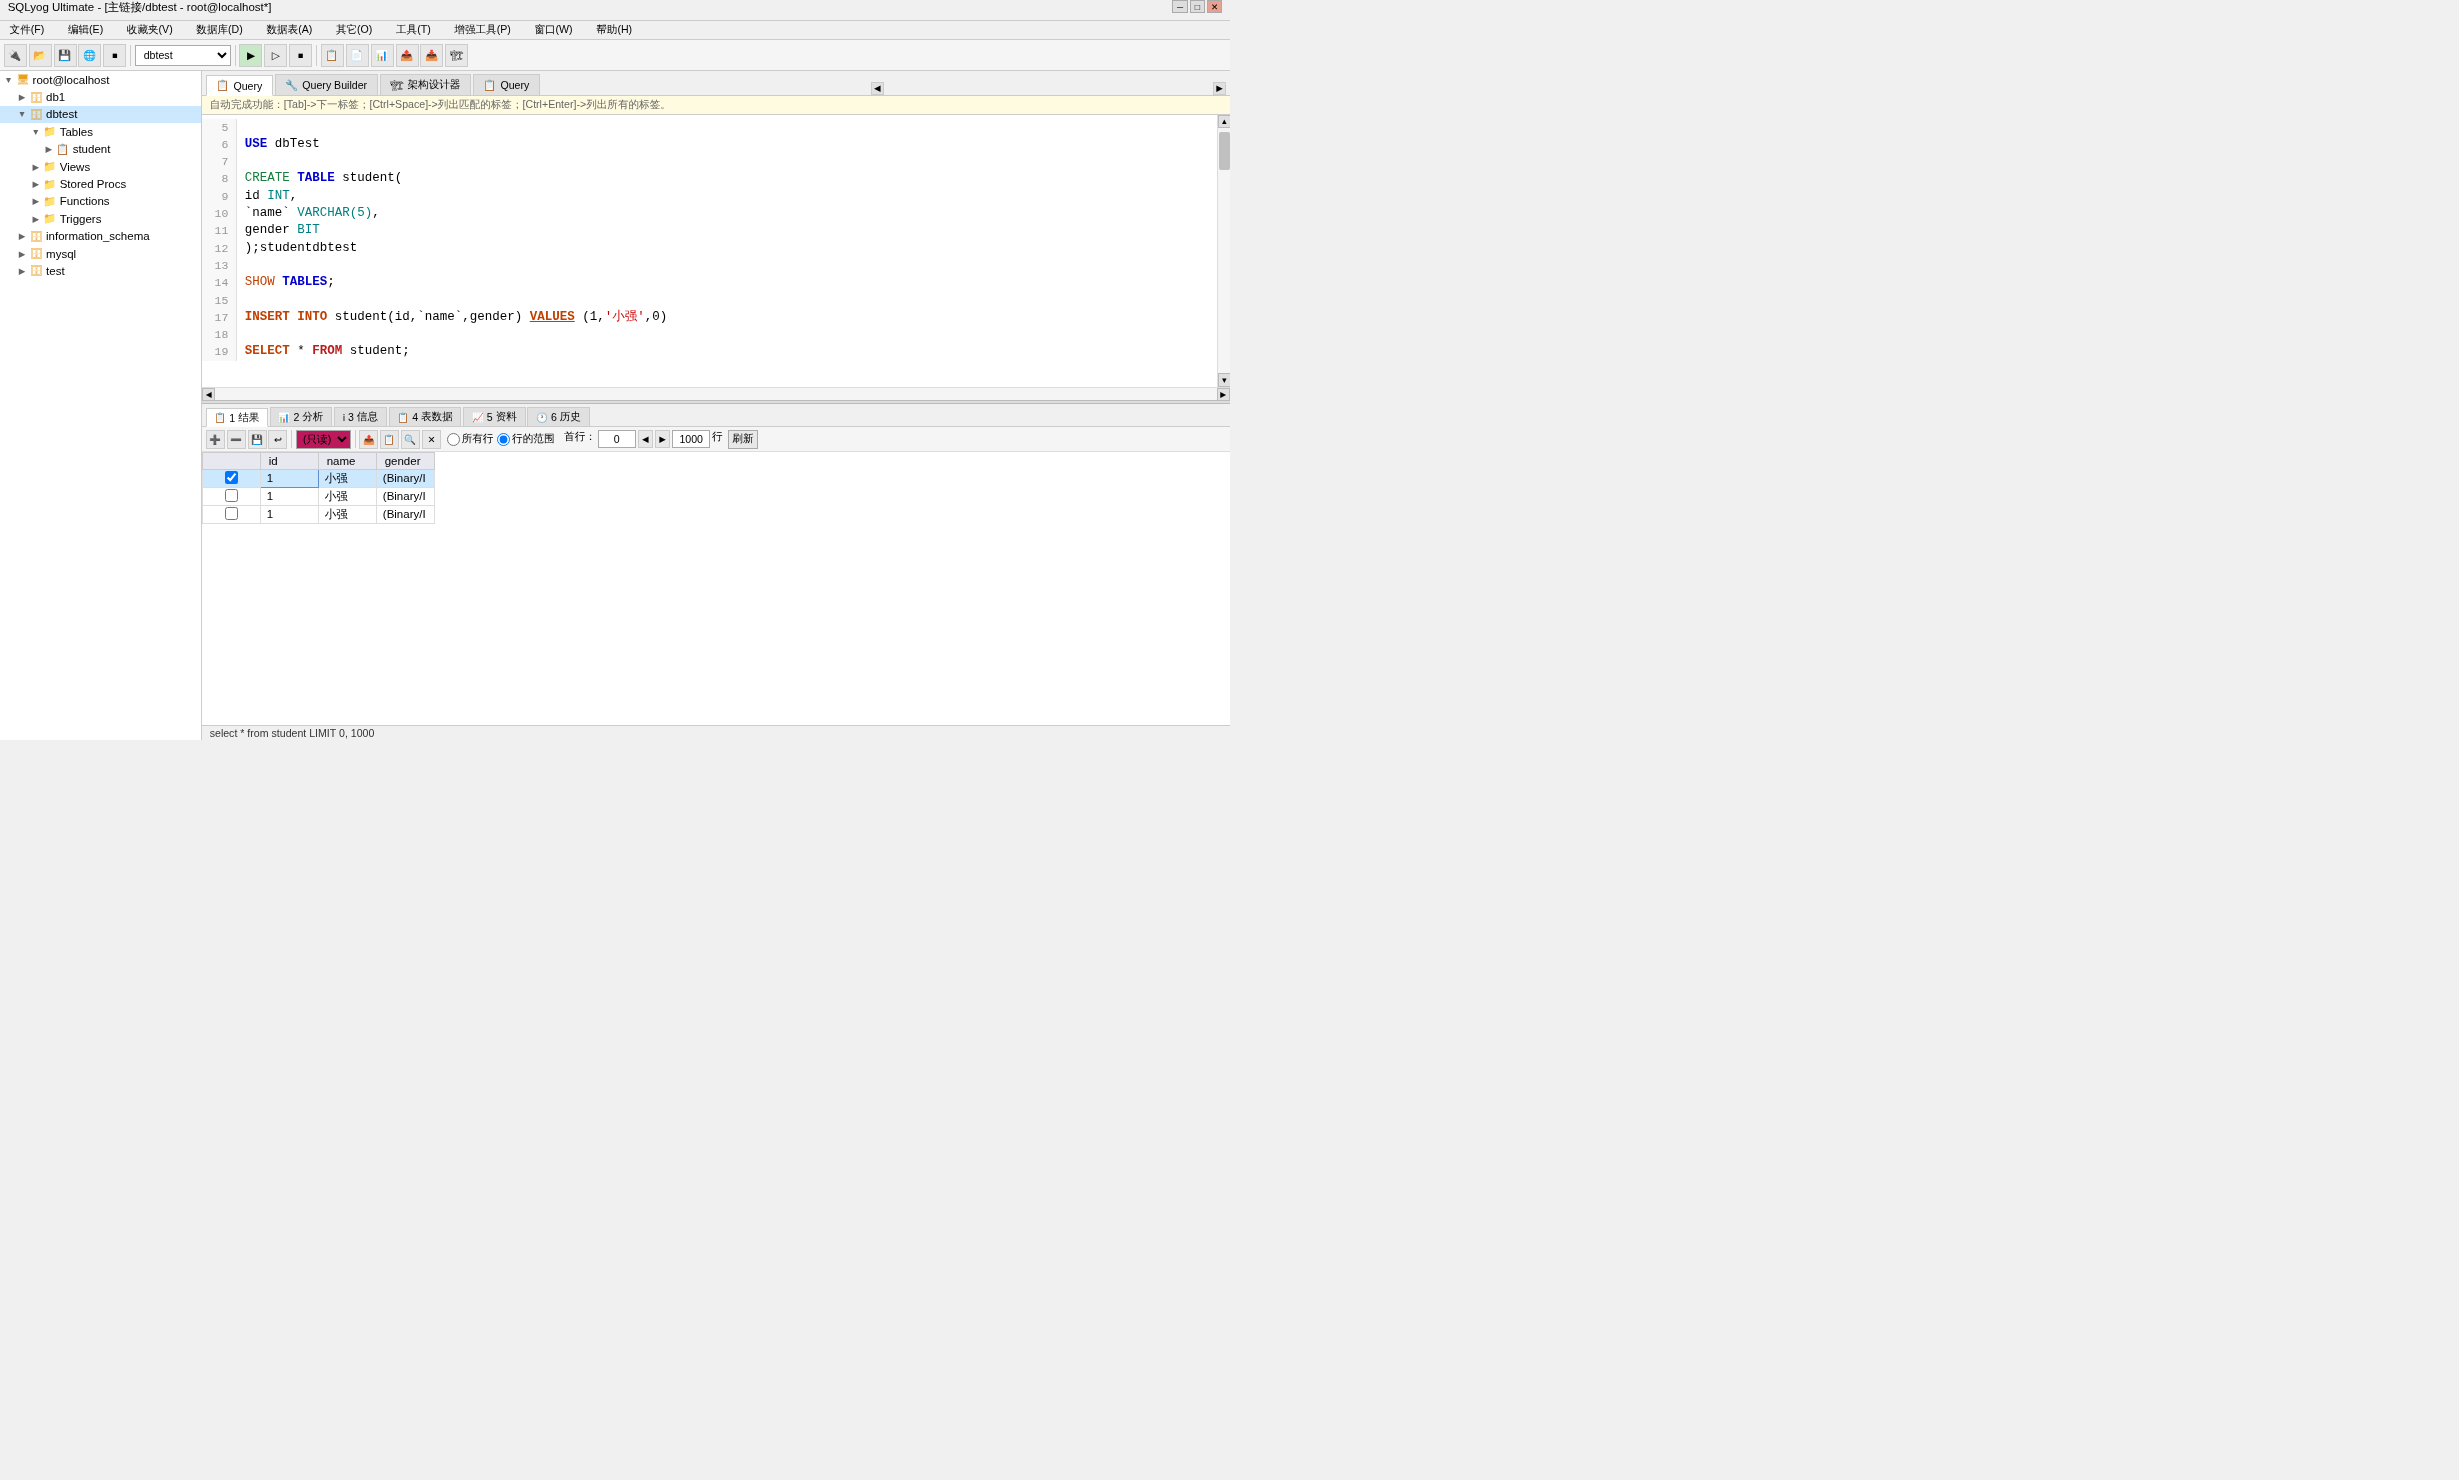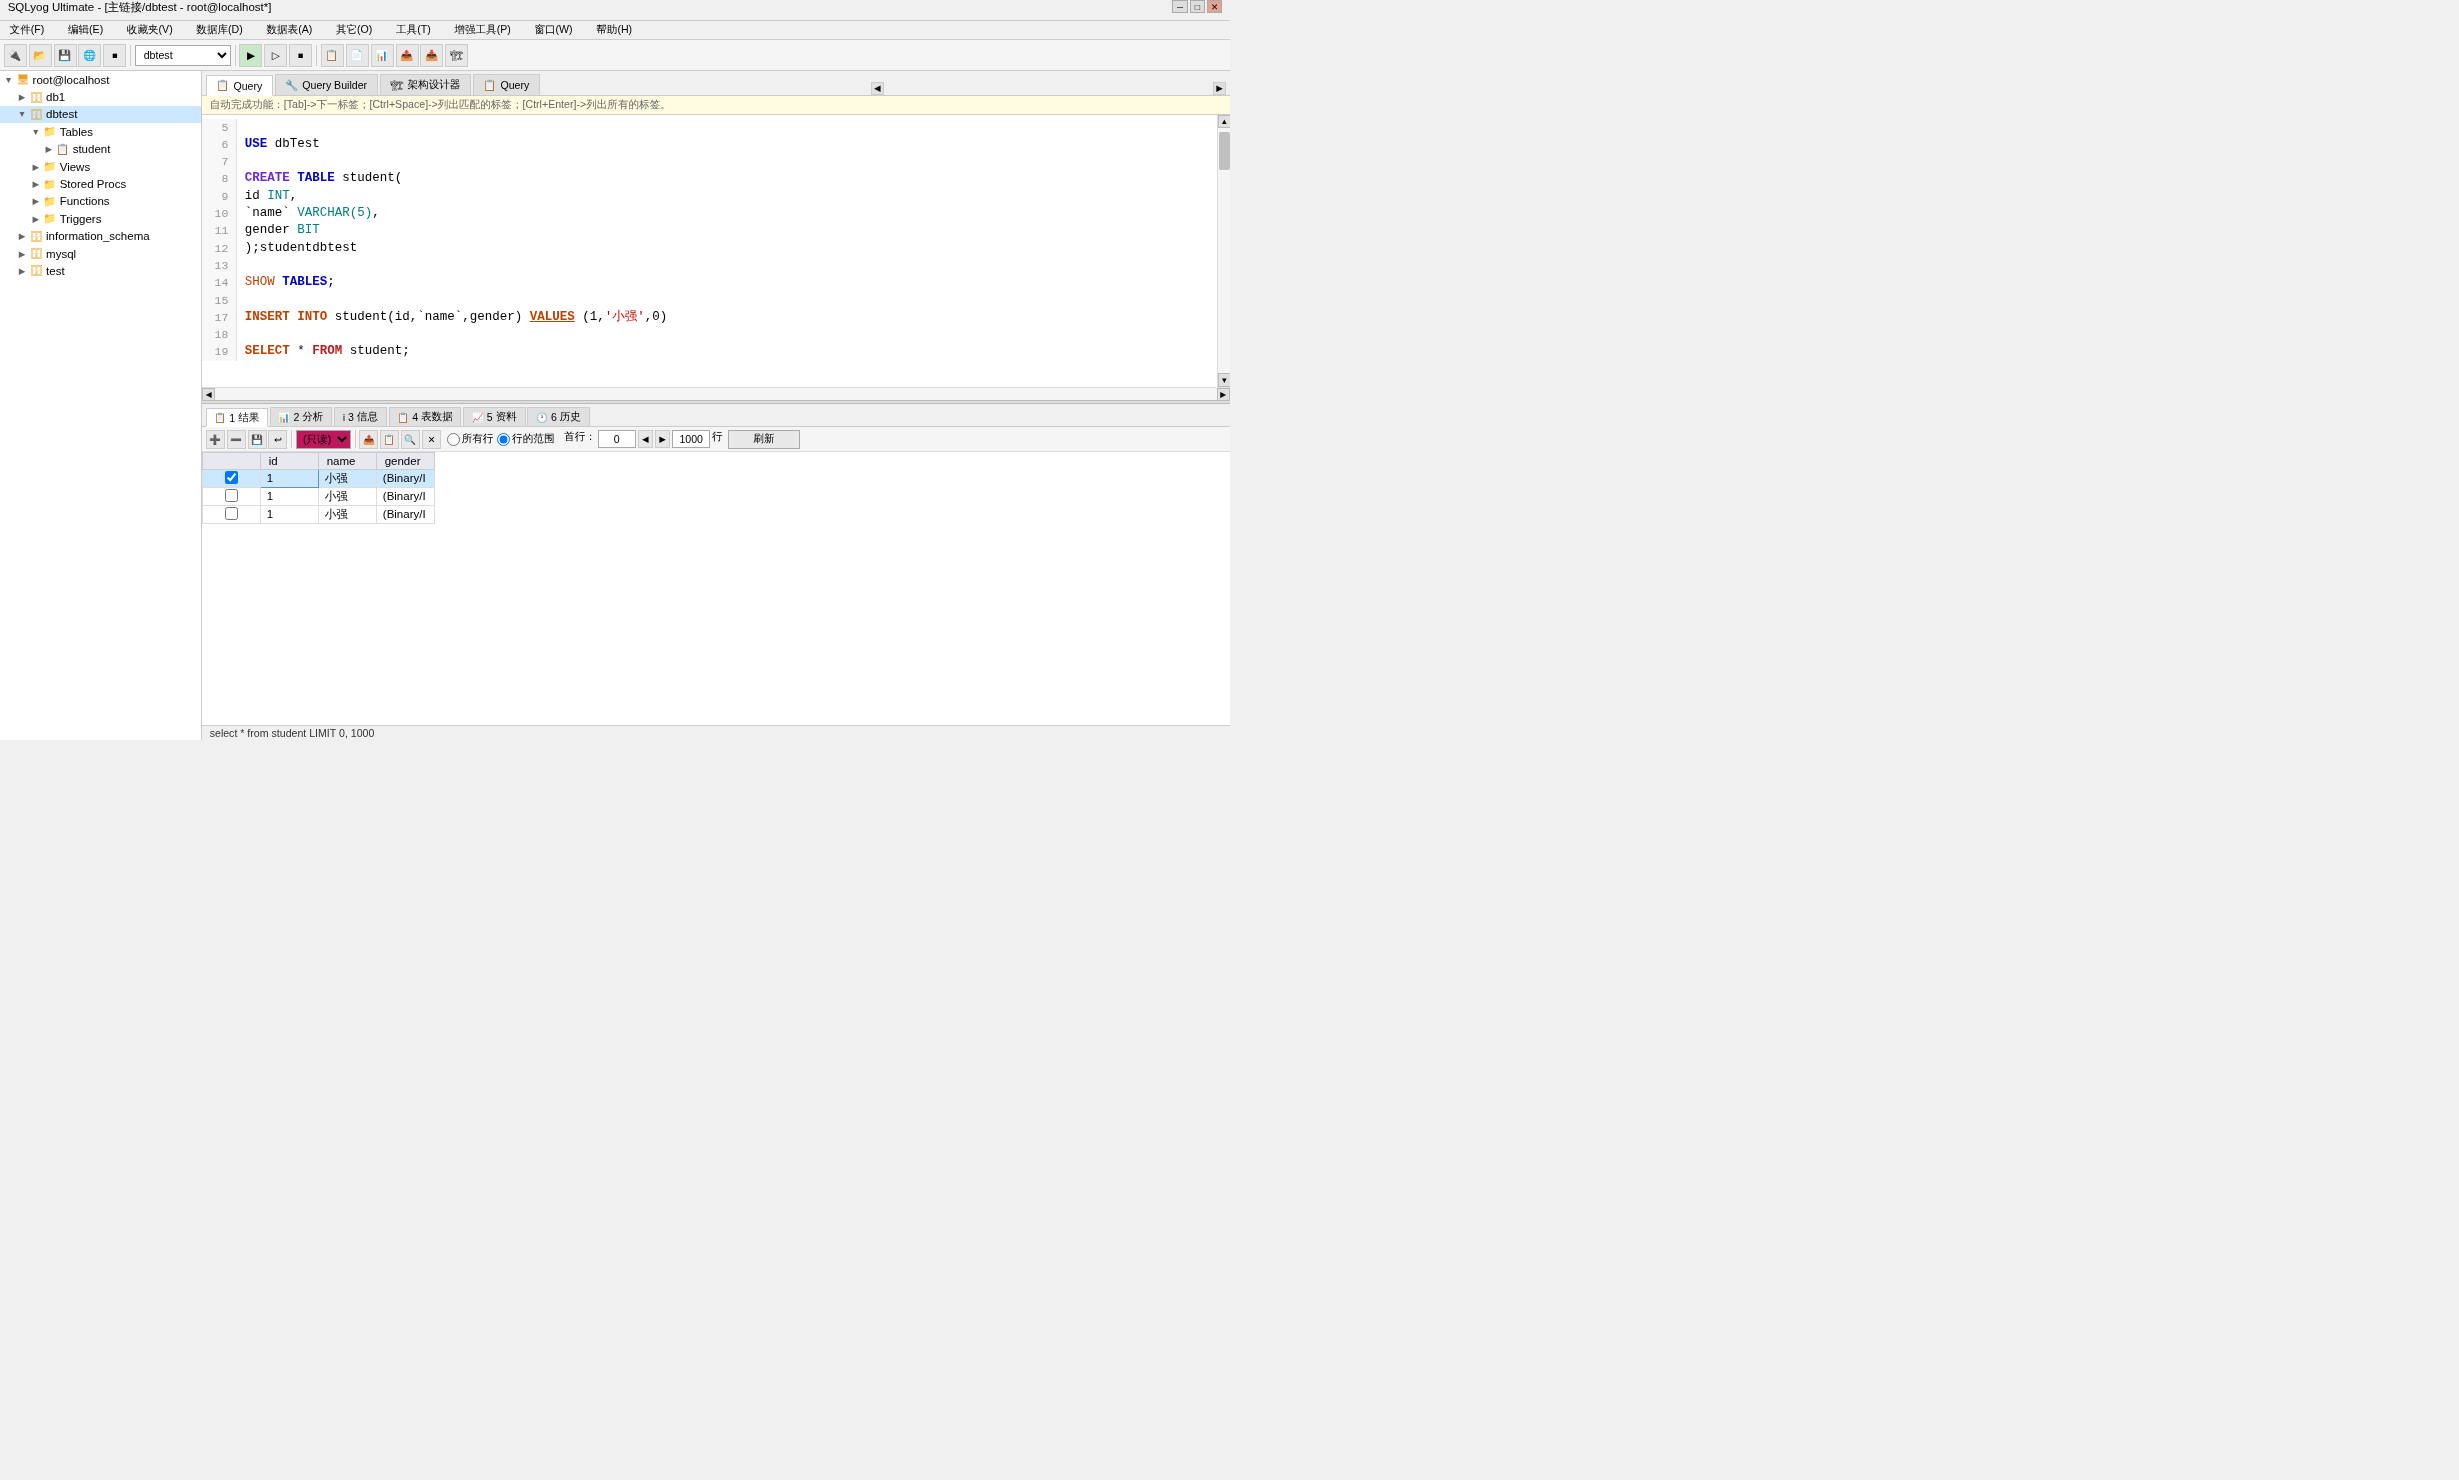--- a/index.html
+++ b/index.html
@@ -174,21 +174,21 @@
       flex-shrink: 0;
       font-size: 11.5px;
       user-select: none;
     }
     .line-content {
       padding-left: 7.7px;
       white-space: pre;
       flex: 1;
     }
     .kw-blue { color: #0000cc; font-weight: bold; }
-    .kw-create { color: #6d28d9; font-weight: bold; }
+    .kw-create { color: #15803d; font-weight: normal; }
     .kw-teal { color: #008080; }
     .kw-show { color: #c04000; }
     .kw-insert { color: #c04000; font-weight: bold; }
     .kw-values { color: #c04000; font-weight: bold; text-decoration: underline; }
     .kw-select { color: #c04000; font-weight: bold; }
     .kw-from { color: #b91c1c; font-weight: bold; }
     .kw-comment { color: #c04000; }
     .text-normal { color: #000; }
     .text-string { color: #cc0000; }
 
@@ -258,21 +258,21 @@
       border: 1px solid #aaa;
       background: #be185d;
       font-size: 10.6px;
       padding: 0 1.9px;
     }
     .radio-group { display: flex; align-items: center; gap: 3.8px; font-size: 10.6px; margin-left: 3.8px; }
     .radio-group label { display: flex; align-items: center; gap: 1.9px; cursor: pointer; }
     .nav-section { display: flex; gap: 1.9px; margin-left: 7.7px; font-size: 10.6px; }
     .nav-input { width: 38px; height: 17.3px; border: 1px solid #aaa; text-align: center; font-size: 10.6px; }
     .nav-btn { width: 15.4px; height: 17.3px; background: #e8e8e8; border: 1px solid #ccc; cursor: pointer; font-size: 8.6px; display: flex; align-items: center; justify-content: center; }
-    .refresh-btn { margin-left: 3.8px; padding: 1px 24px; background: #e8e8e8; border: 1px solid #aaa; cursor: pointer; font-size: 10.6px; height: 19px; }
+    .refresh-btn { margin-left: 3.8px; padding: 1px 3px; background: #e8e8e8; border: 1px solid #aaa; cursor: pointer; font-size: 10.6px; height: 19px; }
 
     
     .results-table-wrap {
       flex: 1;
       overflow: auto;
     }
     .results-table {
       border-collapse: collapse;
       font-size: 11.5px;
       width: auto;

